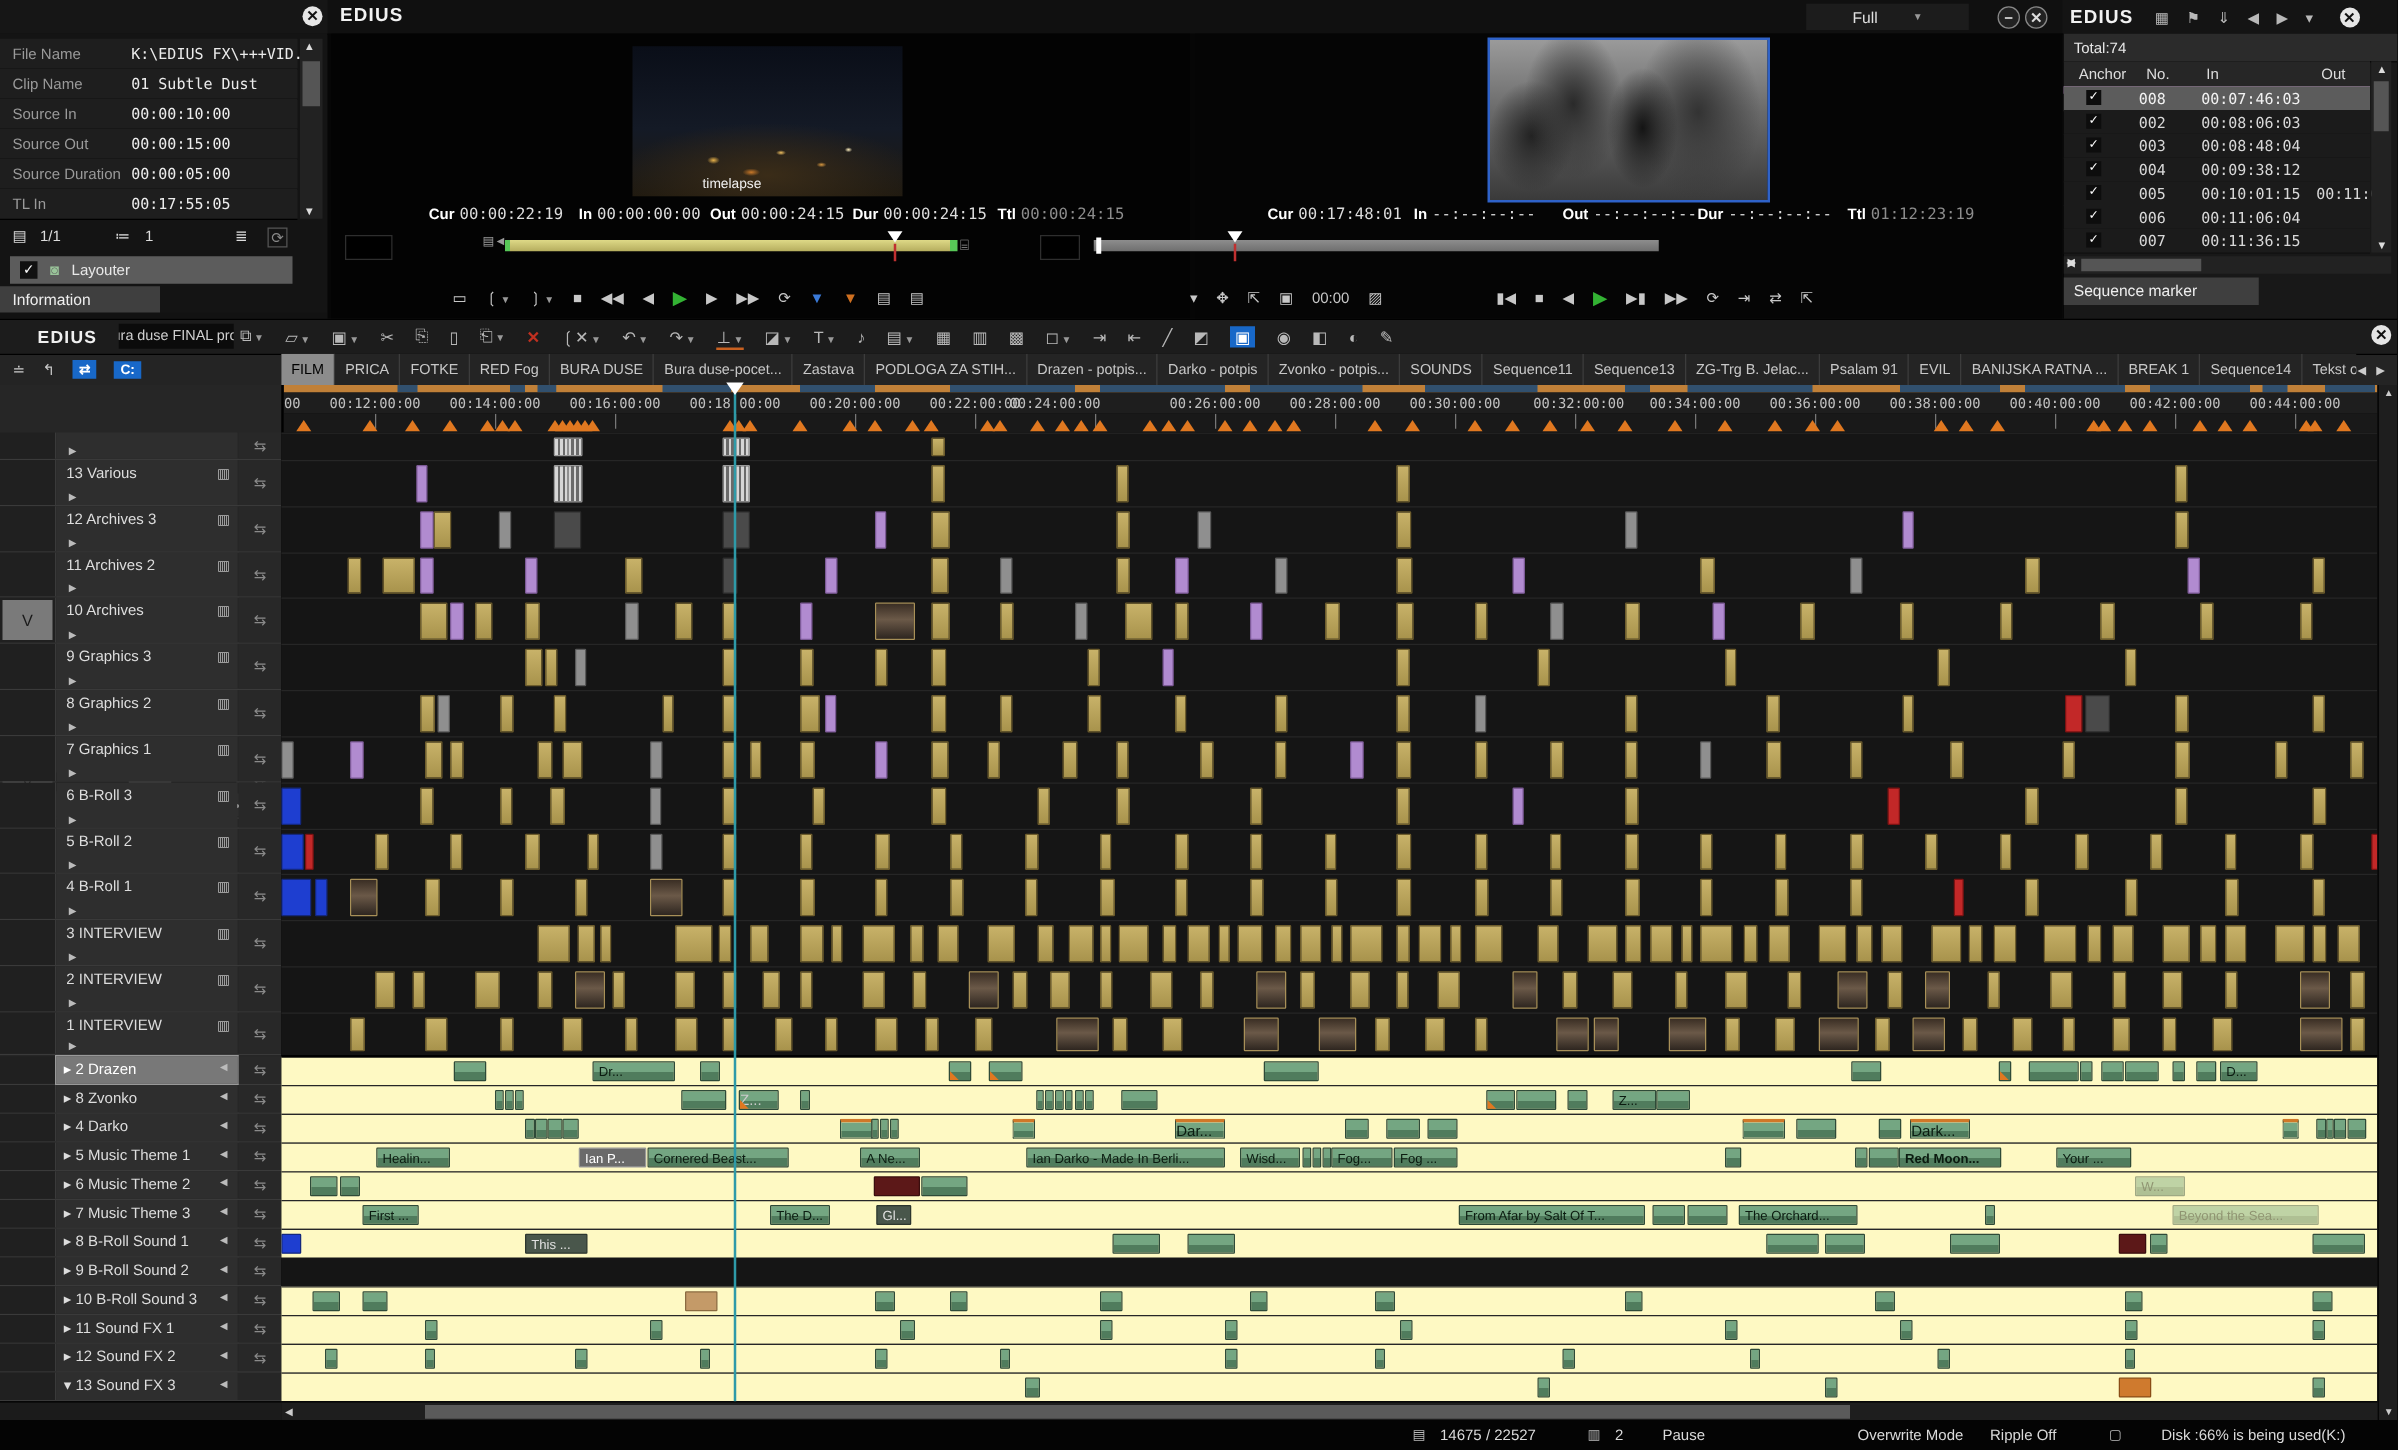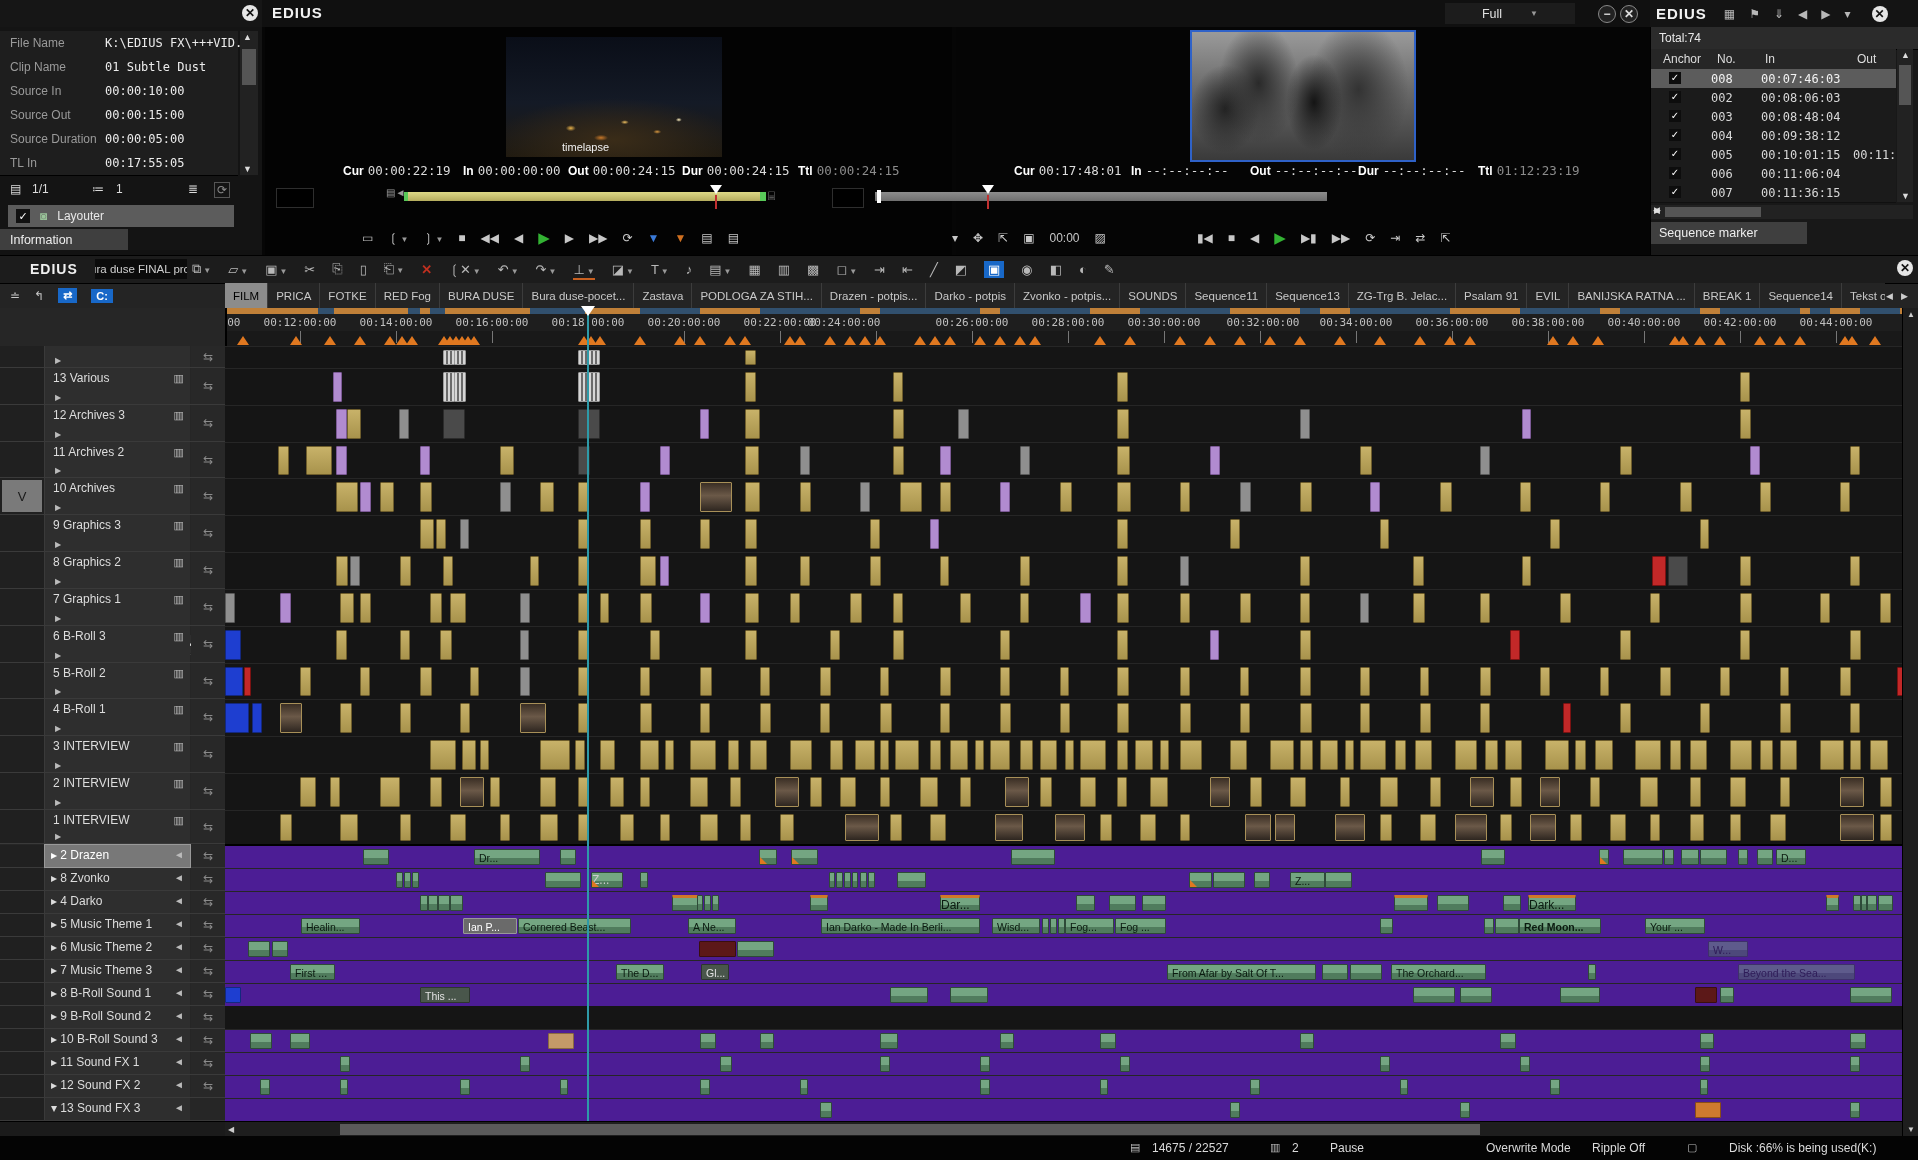--- a/index.html
+++ b/index.html
@@ -154,21 +154,21 @@
   #th-top-a{left:0;top:327px;width:225px;height:19px;}
   .topctl-box{position:absolute;left:45px;top:2px;width:144px;height:15px;background:#050505;}
   .topctl-box .sl{position:absolute;left:58px;top:2px;width:34px;height:11px;background:#4a4a4a;}
   #scale-ctl{position:absolute;left:45px;top:0;width:144px;height:18px;display:flex;align-items:center;
      justify-content:space-between;color:#ddd;font-size:11.5px;padding:0 4px;background:#2e2e2e;}
   .ab{color:#9a9a9a;font-size:13px;position:absolute;left:14px;top:2px;}
 
   
   #lanes{left:225px;top:346px;width:1677px;height:775px;background:#151515;overflow:hidden;}
   .lane{position:absolute;left:0;width:1677px;border-top:1px solid #262626;background:#151515;}
-  .lane.audio{background:#4c1d95;}
+  .lane.audio{background:#fef9c3;}
   #va-divider{left:225px;top:844px;width:1677px;height:2px;background:#000;z-index:5;}
   .clip{position:absolute;top:3px;bottom:3px;border-radius:1px;}
   .c-y{background:linear-gradient(#c8b269,#a8934c);border:1px solid #6e5d2c;}
   .c-v{background:#b18bd0;border:1px solid #7c5a96;}
   .c-g{background:#8f8f8f;border:1px solid #5a5a5a;}
   .c-d{background:#4a4a4a;border:1px solid #2c2c2c;}
   .c-b{background:#1e3ed0;border:1px solid #14287e;}
   .c-r{background:#c22828;border:1px solid #7a1212;}
   .c-t{background:#c49a68;border:1px solid #8a6a40;}
   .c-o{background:#cf7a2e;border:1px solid #8a4c16;}

